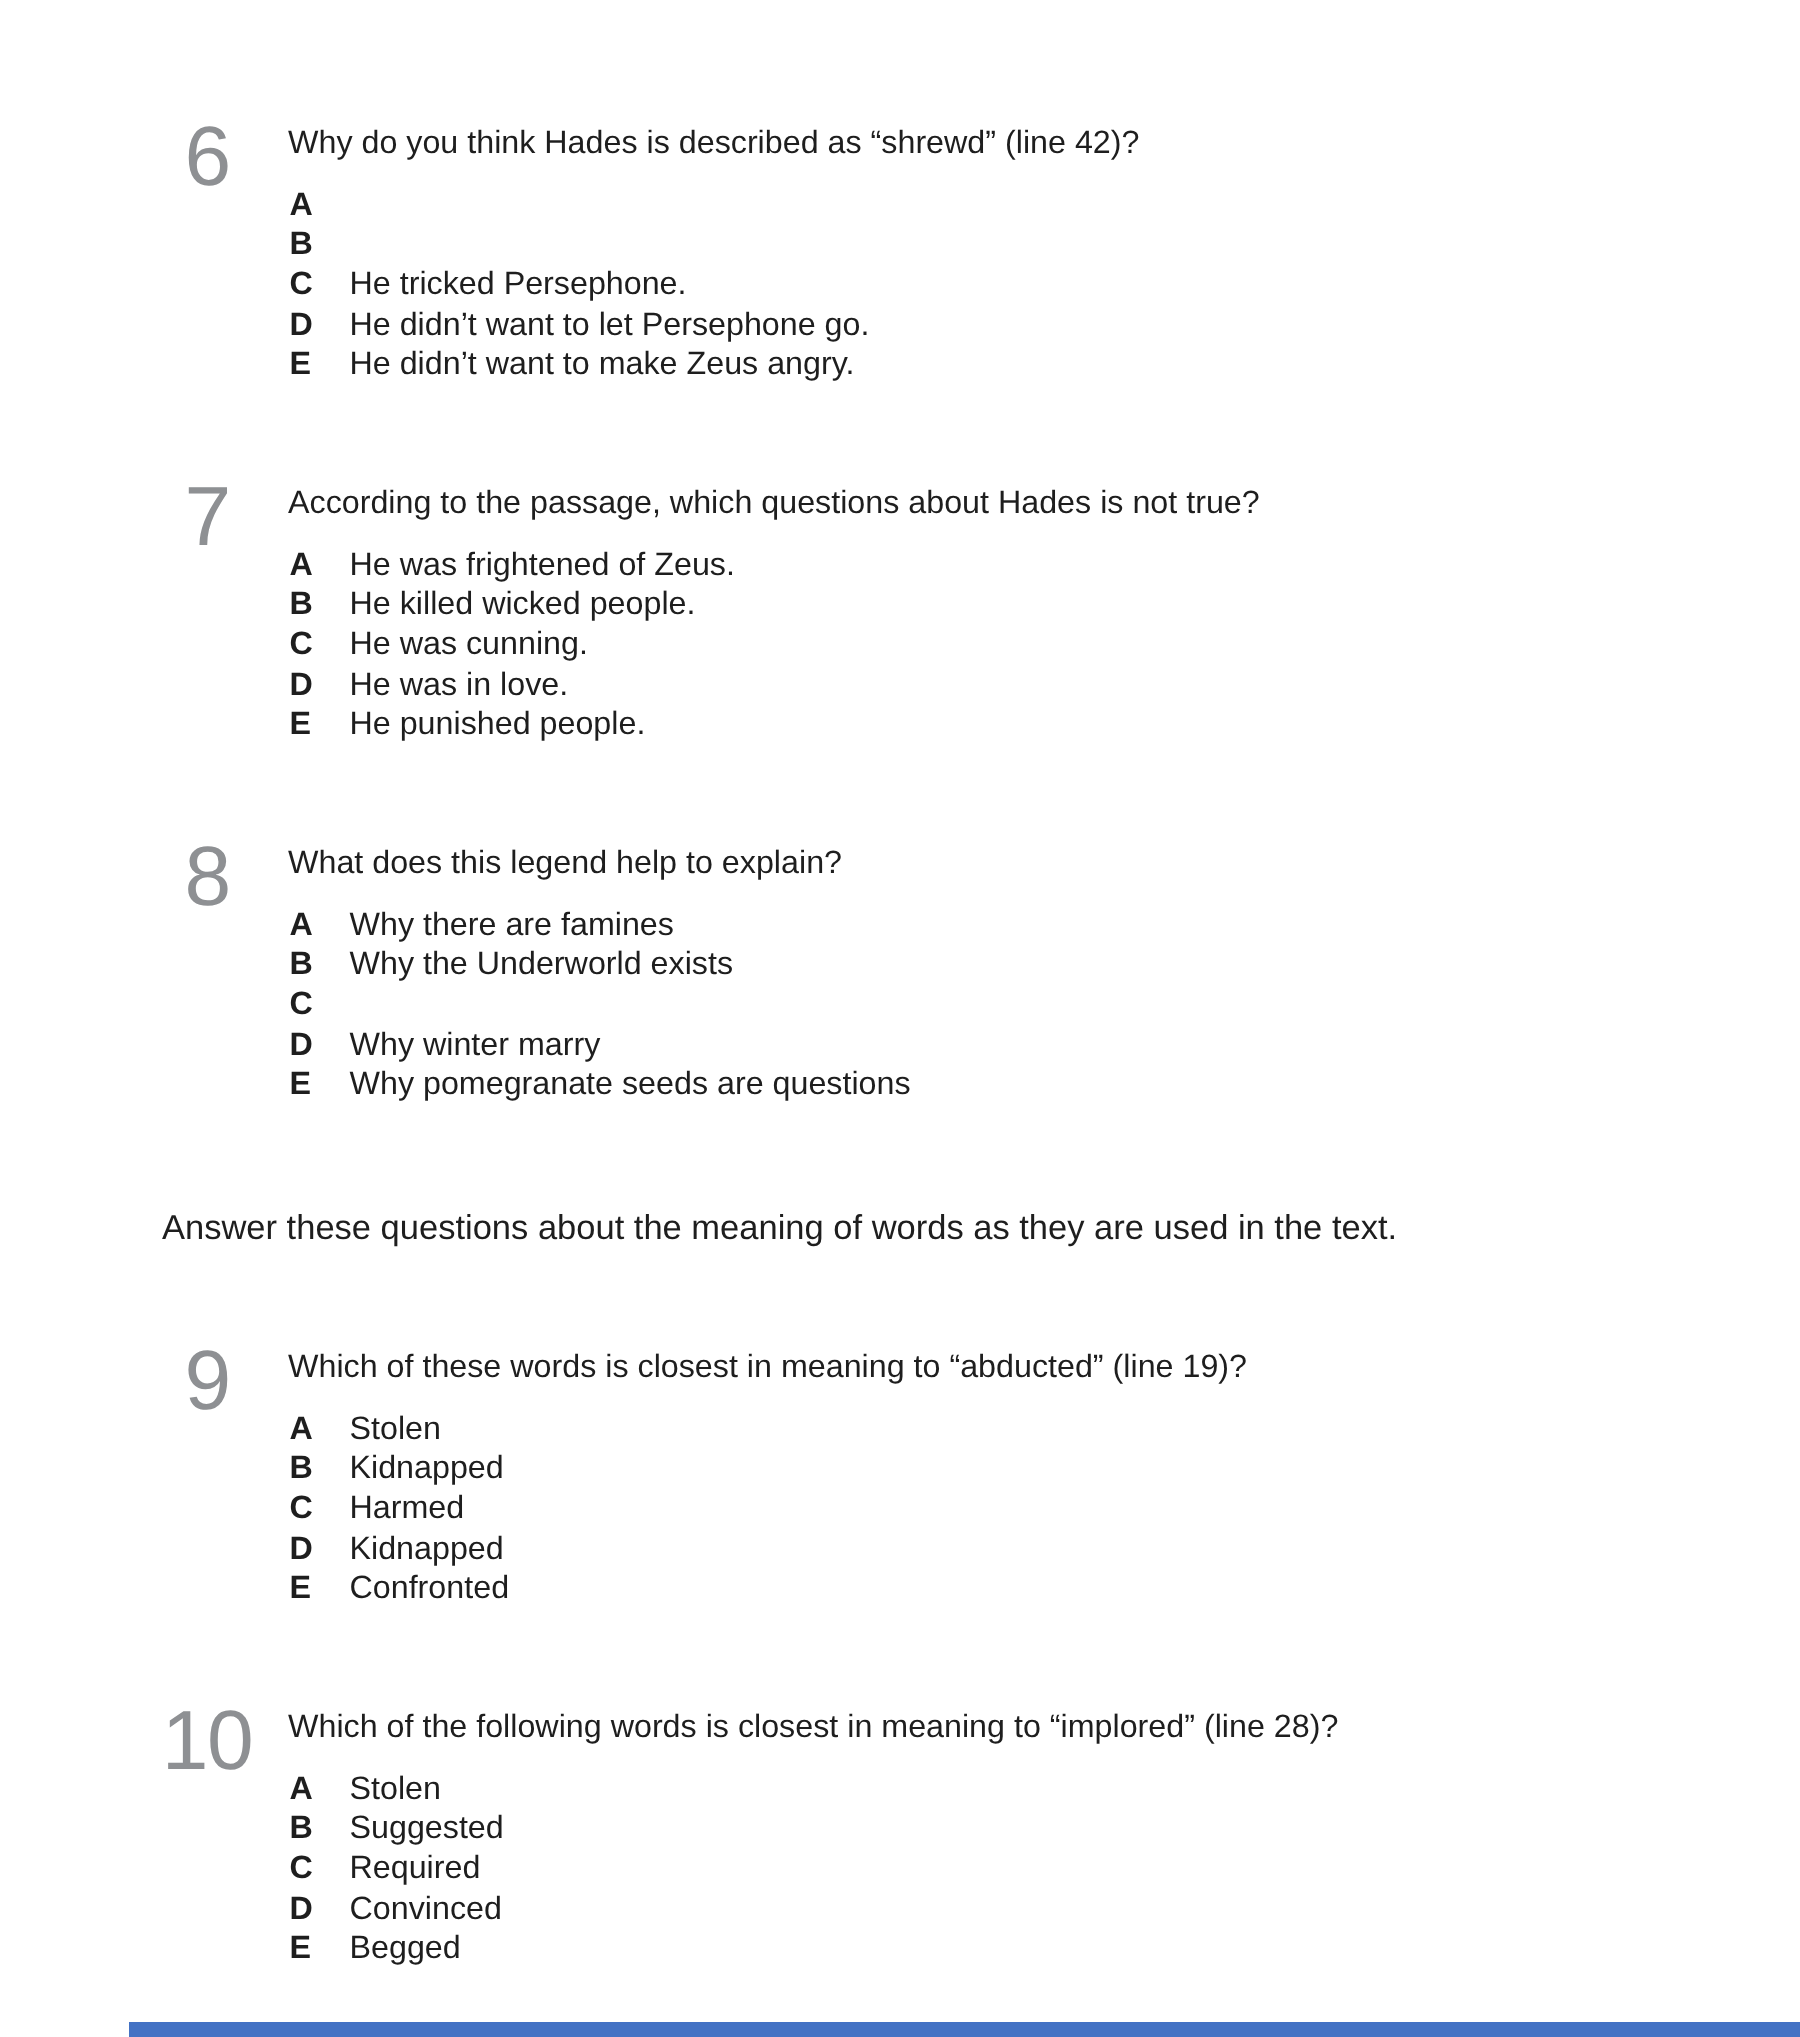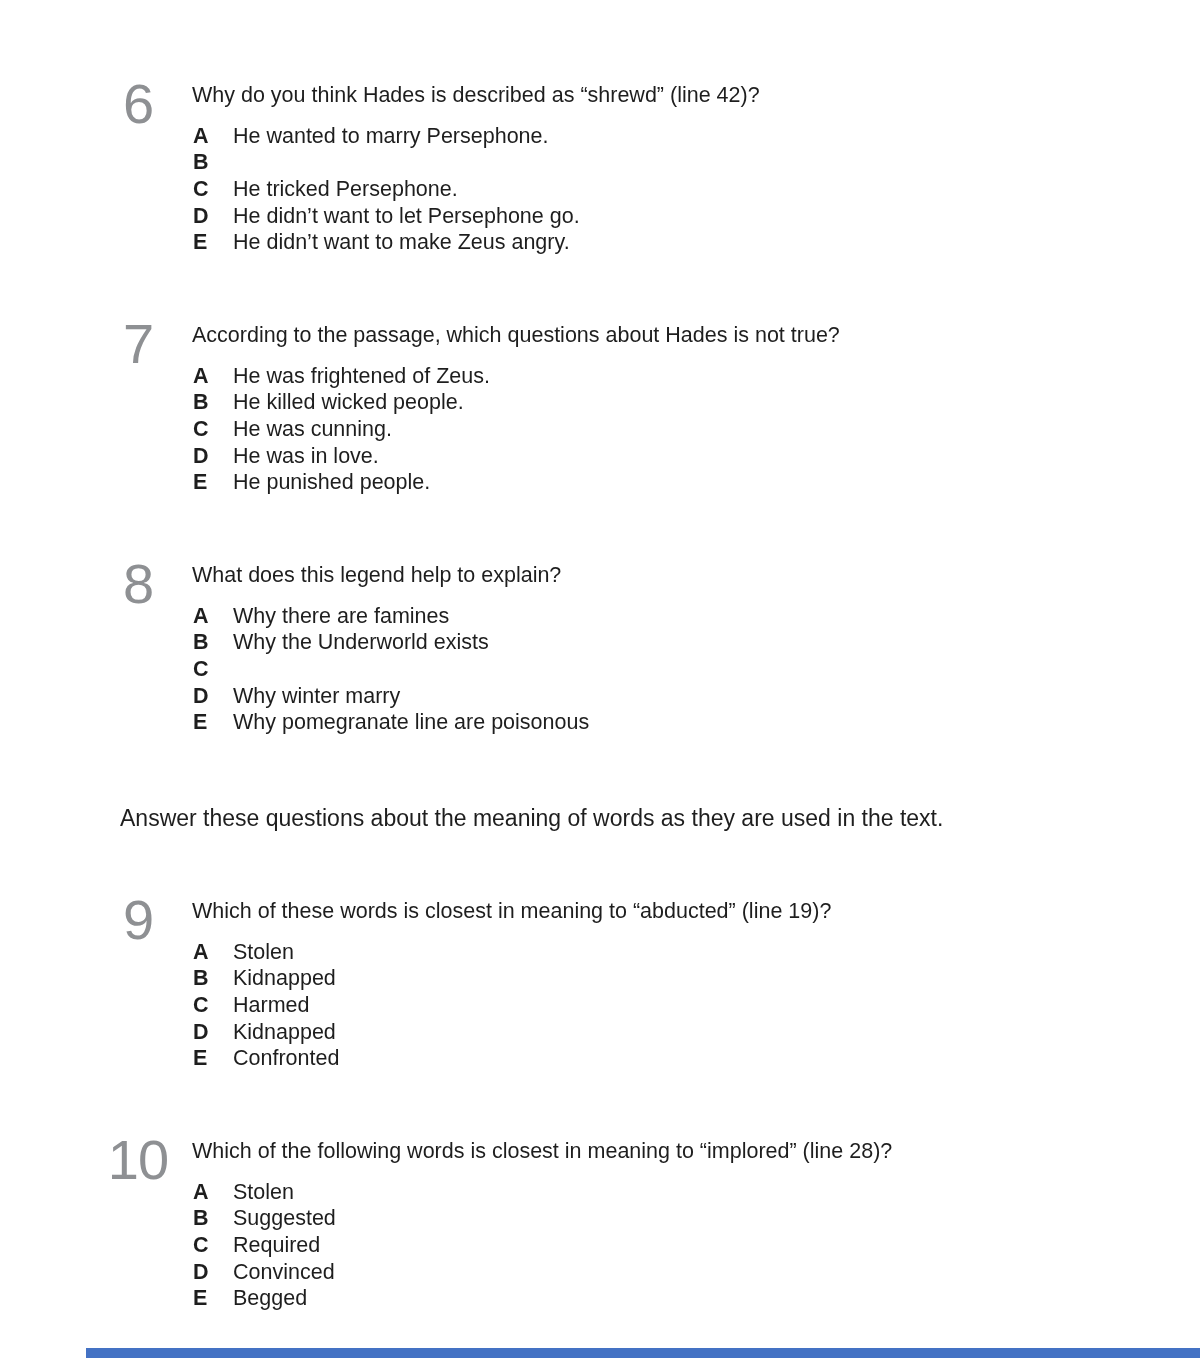--- a/index.html
+++ b/index.html
@@ -33,21 +33,21 @@
     white-space: nowrap;
     color: #1e1e1e;
     text-align: right;
   }
   .opts { position: absolute; left: 193px; top: 45px; }
   .opt { display: flex; align-items: center; height: 26.6px; font-size: 21.5px; white-space: nowrap; }
   .letter { width: 40px; font-weight: bold; color: #1e1e1e; }
   .otext { color: #1e1e1e; }
   .section-heading {
     position: absolute;
-    left: 120px;
+    left: 108px;
     top: 804px;
     font-size: 23px;
     line-height: 28px;
     white-space: nowrap;
     color: #1e1e1e;
   }
   .footer-bar {
     position: absolute;
     left: 86px;
     right: 0;
@@ -59,21 +59,20 @@
 <body>
 
 <div class="page">
 
   <div class="q" style="top:78px">
     <div class="qnum">6</div>
     <div class="qtext">Why do you think Hades is described as “shrewd” (line 42)?</div>
     <div class="opts">
       <div class="opt">
         <span class="letter">A</span>
-        <span class="otext">He wanted to marry Persephone.</span>
       </div>
       <div class="opt">
         <span class="letter">B</span>
       </div>
       <div class="opt">
         <span class="letter">C</span>
         <span class="otext">He tricked Persephone.</span>
       </div>
       <div class="opt">
         <span class="letter">D</span>
@@ -127,21 +126,21 @@
       </div>
       <div class="opt">
         <span class="letter">C</span>
       </div>
       <div class="opt">
         <span class="letter">D</span>
         <span class="otext">Why winter marry</span>
       </div>
       <div class="opt">
         <span class="letter">E</span>
-        <span class="otext">Why pomegranate line are poisonous</span>
+        <span class="otext">Why pomegranate seeds are questions</span>
       </div>
     </div>
   </div>
 
   <div class="section-heading">Answer these questions about the meaning of words as they are used in the text.</div>
 
   <div class="q" style="top:894px">
     <div class="qnum">9</div>
     <div class="qtext">Which of these words is closest in meaning to “abducted” (line 19)?</div>
     <div class="opts">

